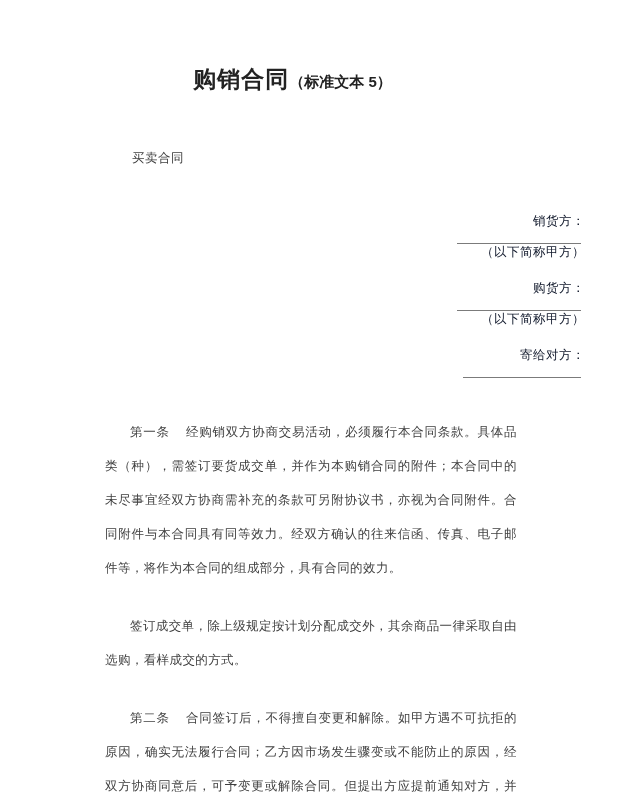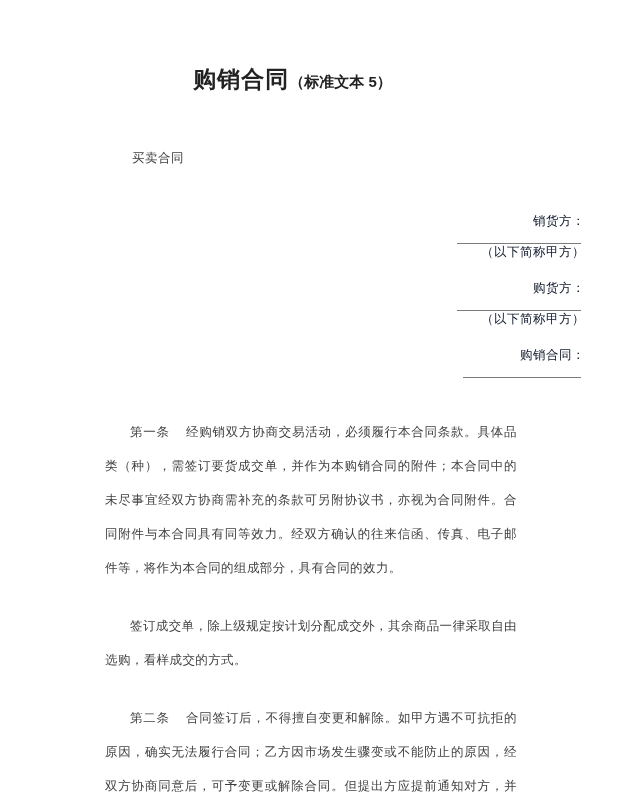--- a/index.html
+++ b/index.html
@@ -125,21 +125,21 @@
       <span class="form-suffix">（以下简称甲方）</span>
     </div>
 
     <div class="form-row">
       <span class="form-label">购货方：</span>
       <span class="form-blank blank-wide"></span>
       <span class="form-suffix">（以下简称甲方）</span>
     </div>
 
     <div class="form-row">
-      <span class="form-label">购销合同：</span>
+      <span class="form-label">寄给对方：</span>
       <span class="form-blank blank-mid"></span>
       <span class="form-suffix"></span>
     </div>
 
 
   </div>
 
   <div class="body-block">
 
     <p class="para"><span>第一条</span><span class="clause-gap"></span><span>经购销双方协商交易活动，必须履行本合同条款。具体品类（种），需签订要货成交单，并作为本购销合同的附件；本合同中的未尽事宜经双方协商需补充的条款可另附协议书，亦视为合同附件。合同附件与本合同具有同等效力。经双方确认的往来信函、传真、电子邮件等，将作为本合同的组成部分，具有合同的效力。</span></p>

